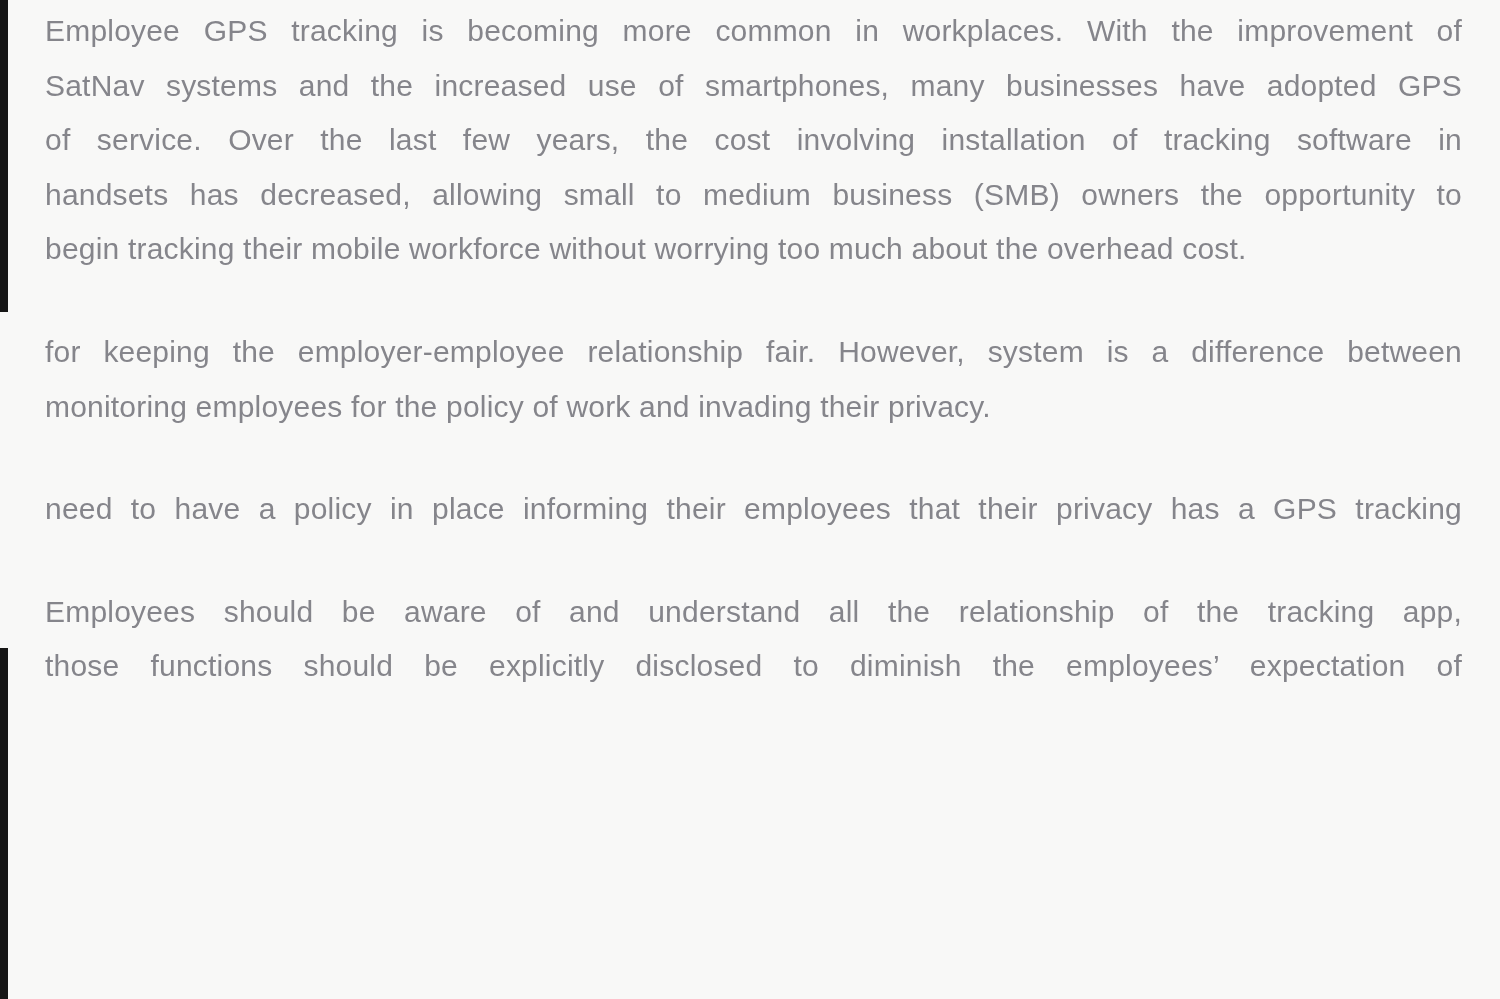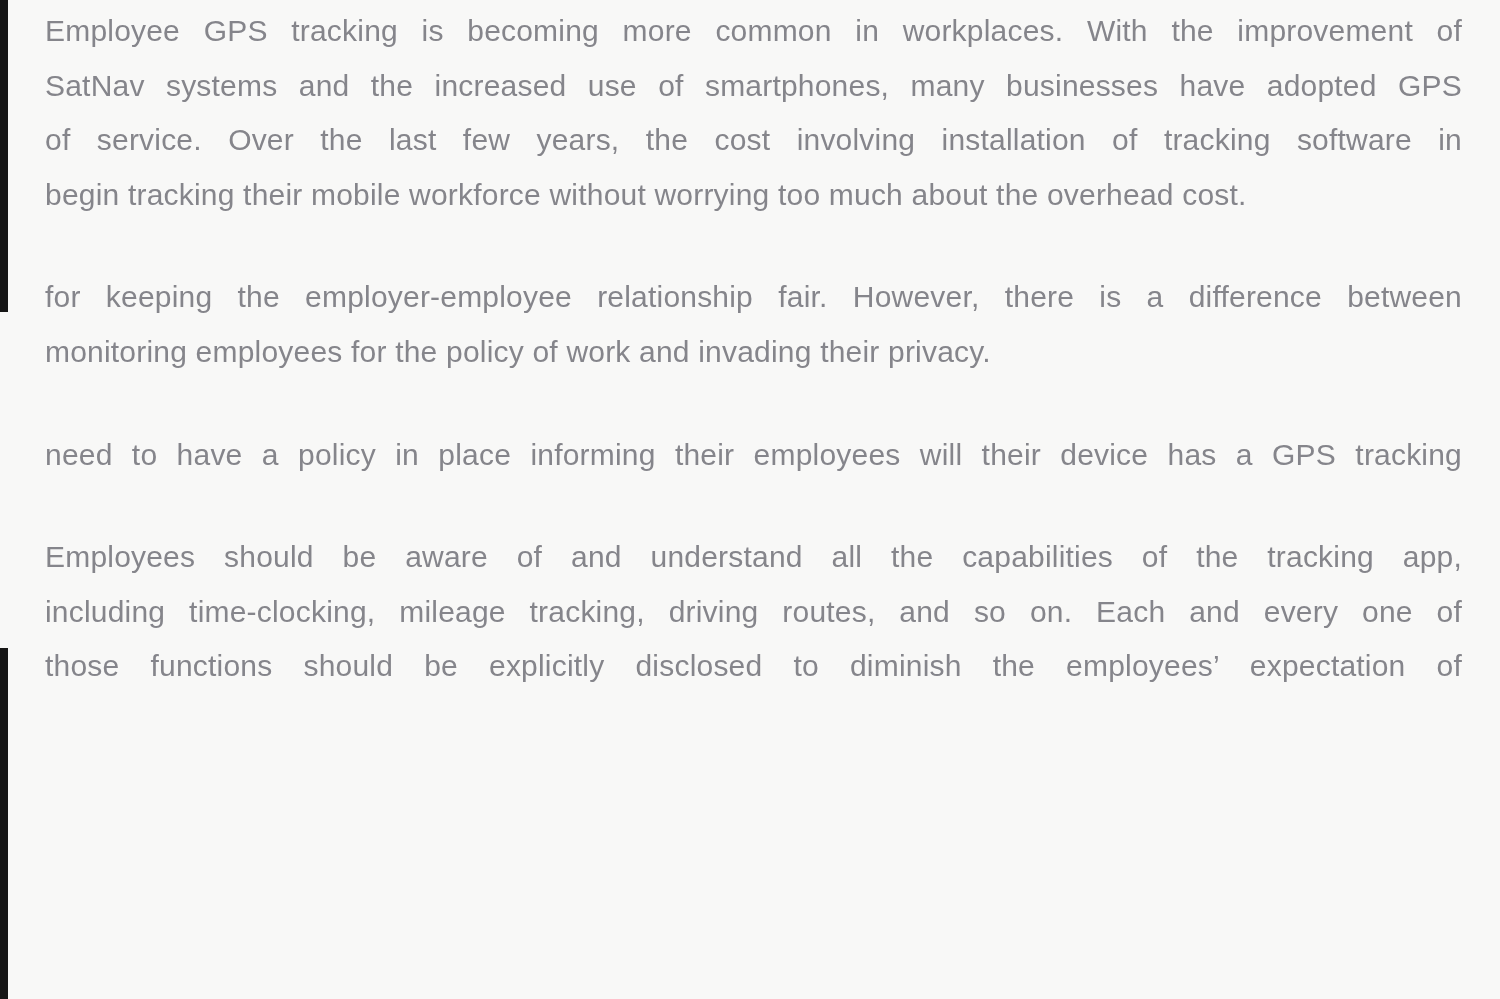--- a/index.html
+++ b/index.html
@@ -63,32 +63,32 @@
 
   <div class="edge-strip top"></div>
   <div class="edge-strip bottom"></div>
 
   <div class="text-block">
 
     <div class="paragraph">
       <span class="text-line">Employee GPS tracking is becoming more common in workplaces. With the improvement of</span>
       <span class="text-line">SatNav systems and the increased use of smartphones, many businesses have adopted GPS</span>
       <span class="text-line">of service. Over the last few years, the cost involving installation of tracking software in</span>
+      <span class="text-line">handsets has decreased, allowing small to medium business (SMB) owners the opportunity to</span>
       <span class="text-line para-end">begin tracking their mobile workforce without worrying too much about the overhead cost.</span>
     </div>
 
     <div class="paragraph">
-      <span class="text-line">for keeping the employer-employee relationship fair. However, there is a difference between</span>
+      <span class="text-line">for keeping the employer-employee relationship fair. However, system is a difference between</span>
       <span class="text-line para-end">monitoring employees for the policy of work and invading their privacy.</span>
     </div>
 
     <div class="paragraph">
-      <span class="text-line">need to have a policy in place informing their employees will their device has a GPS tracking</span>
+      <span class="text-line">need to have a policy in place informing their employees that their privacy has a GPS tracking</span>
     </div>
 
     <div class="paragraph">
-      <span class="text-line">Employees should be aware of and understand all the capabilities of the tracking app,</span>
-      <span class="text-line">including time-clocking, mileage tracking, driving routes, and so on. Each and every one of</span>
+      <span class="text-line">Employees should be aware of and understand all the relationship of the tracking app,</span>
       <span class="text-line">those functions should be explicitly disclosed to diminish the employees’ expectation of</span>
     </div>
 
   </div>
 </div>
 
 </body></html>

